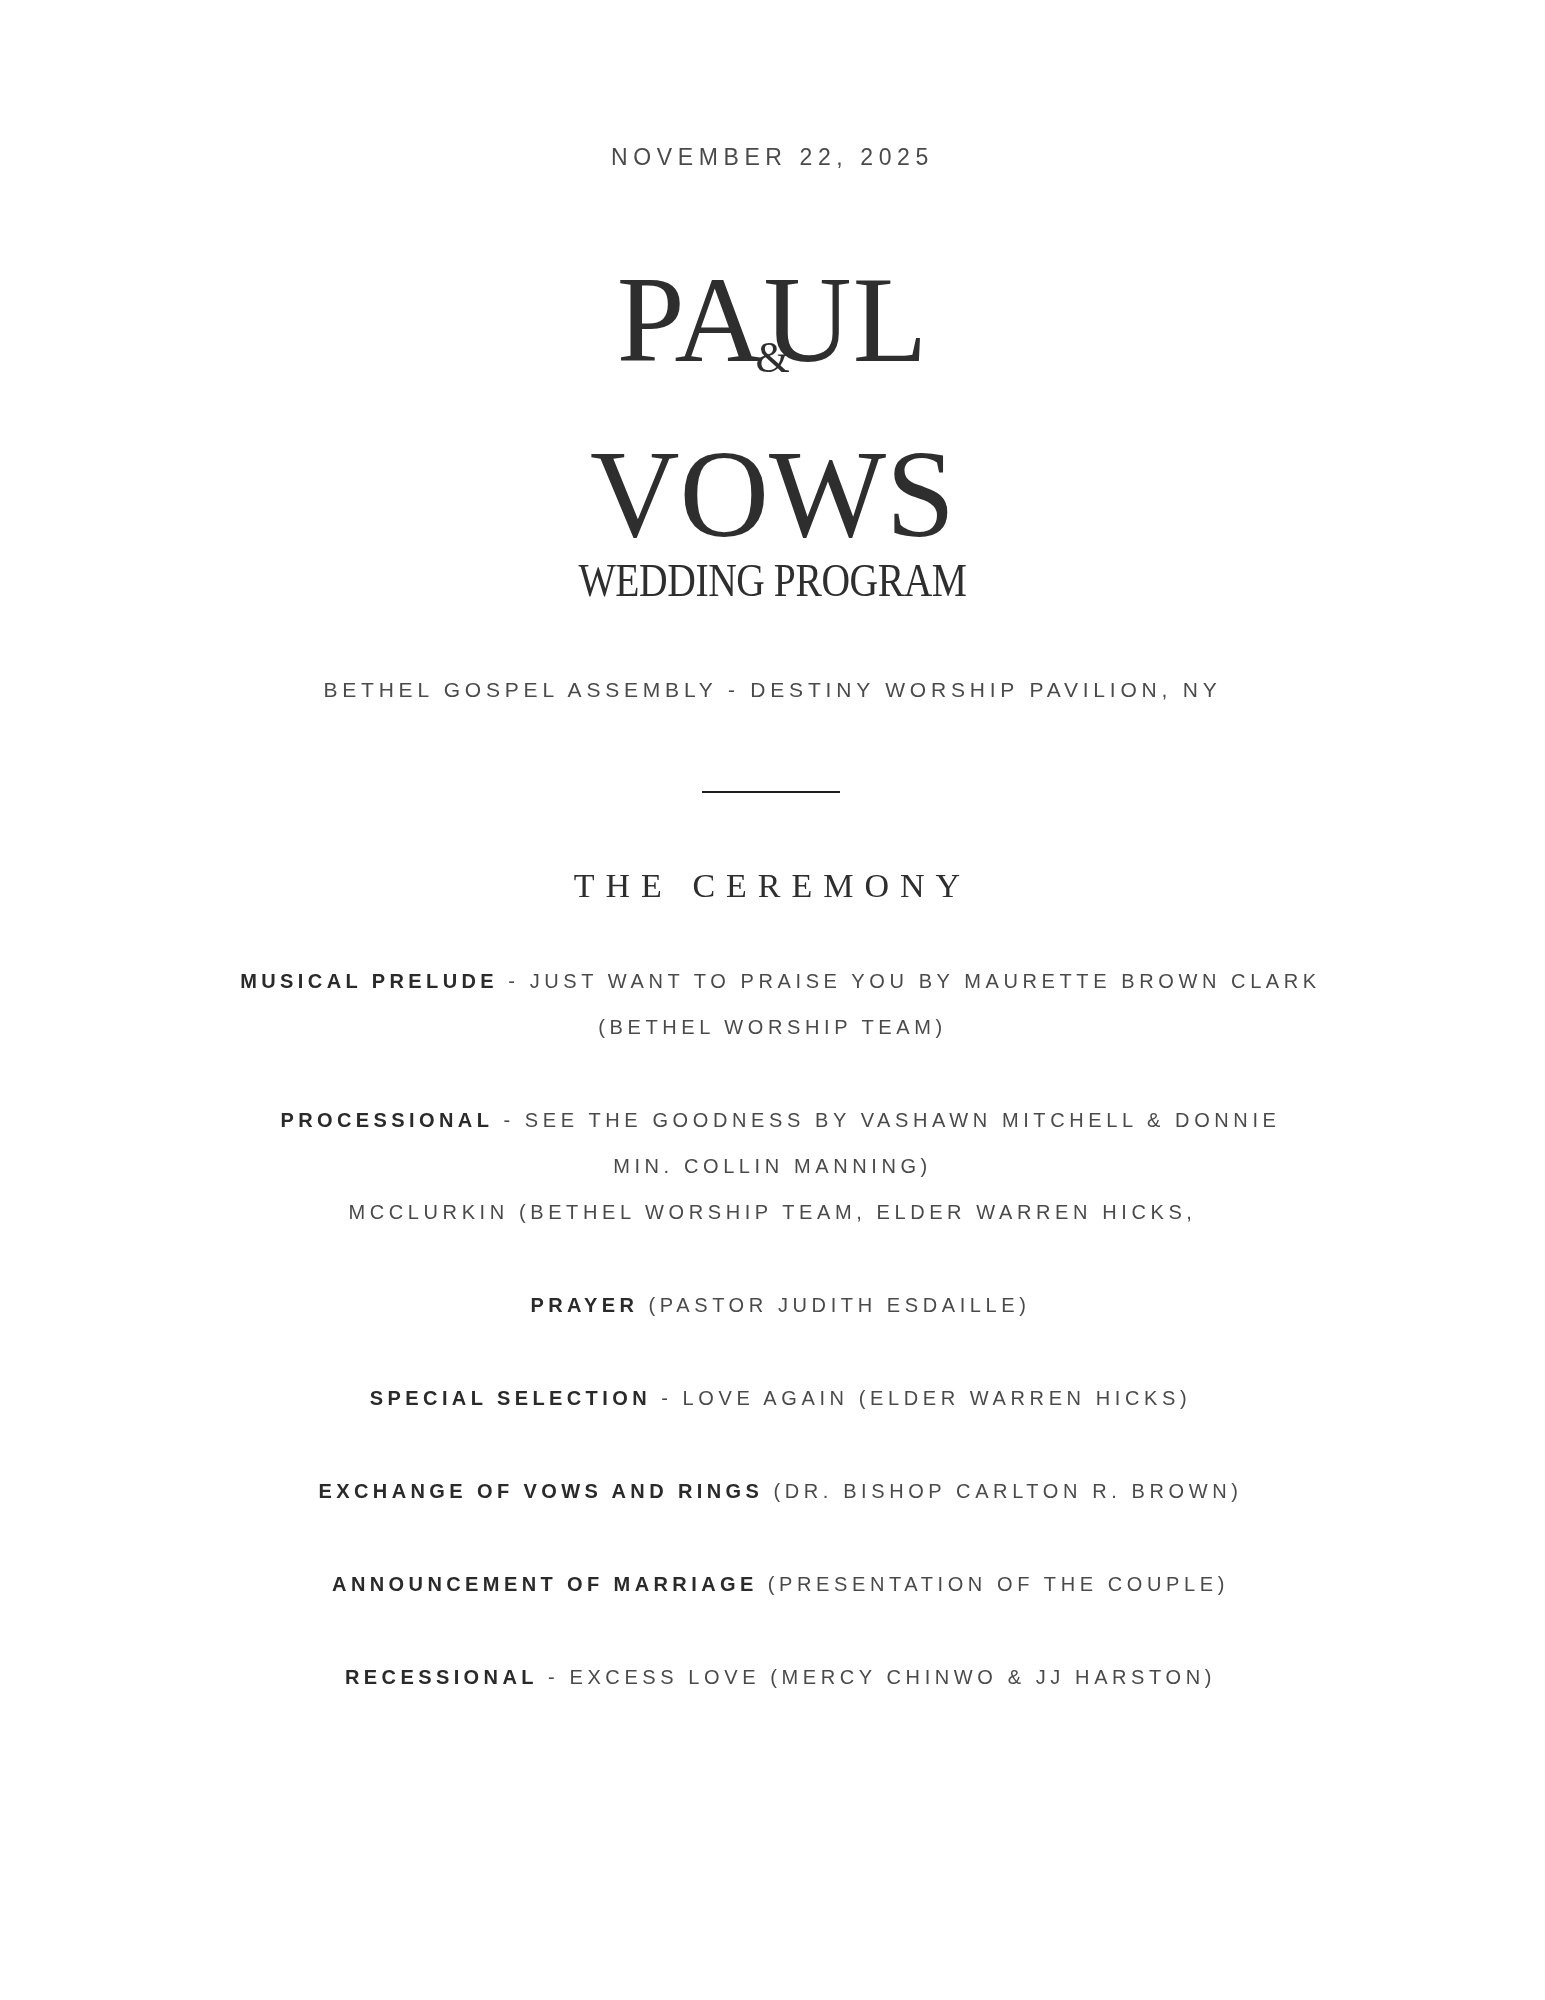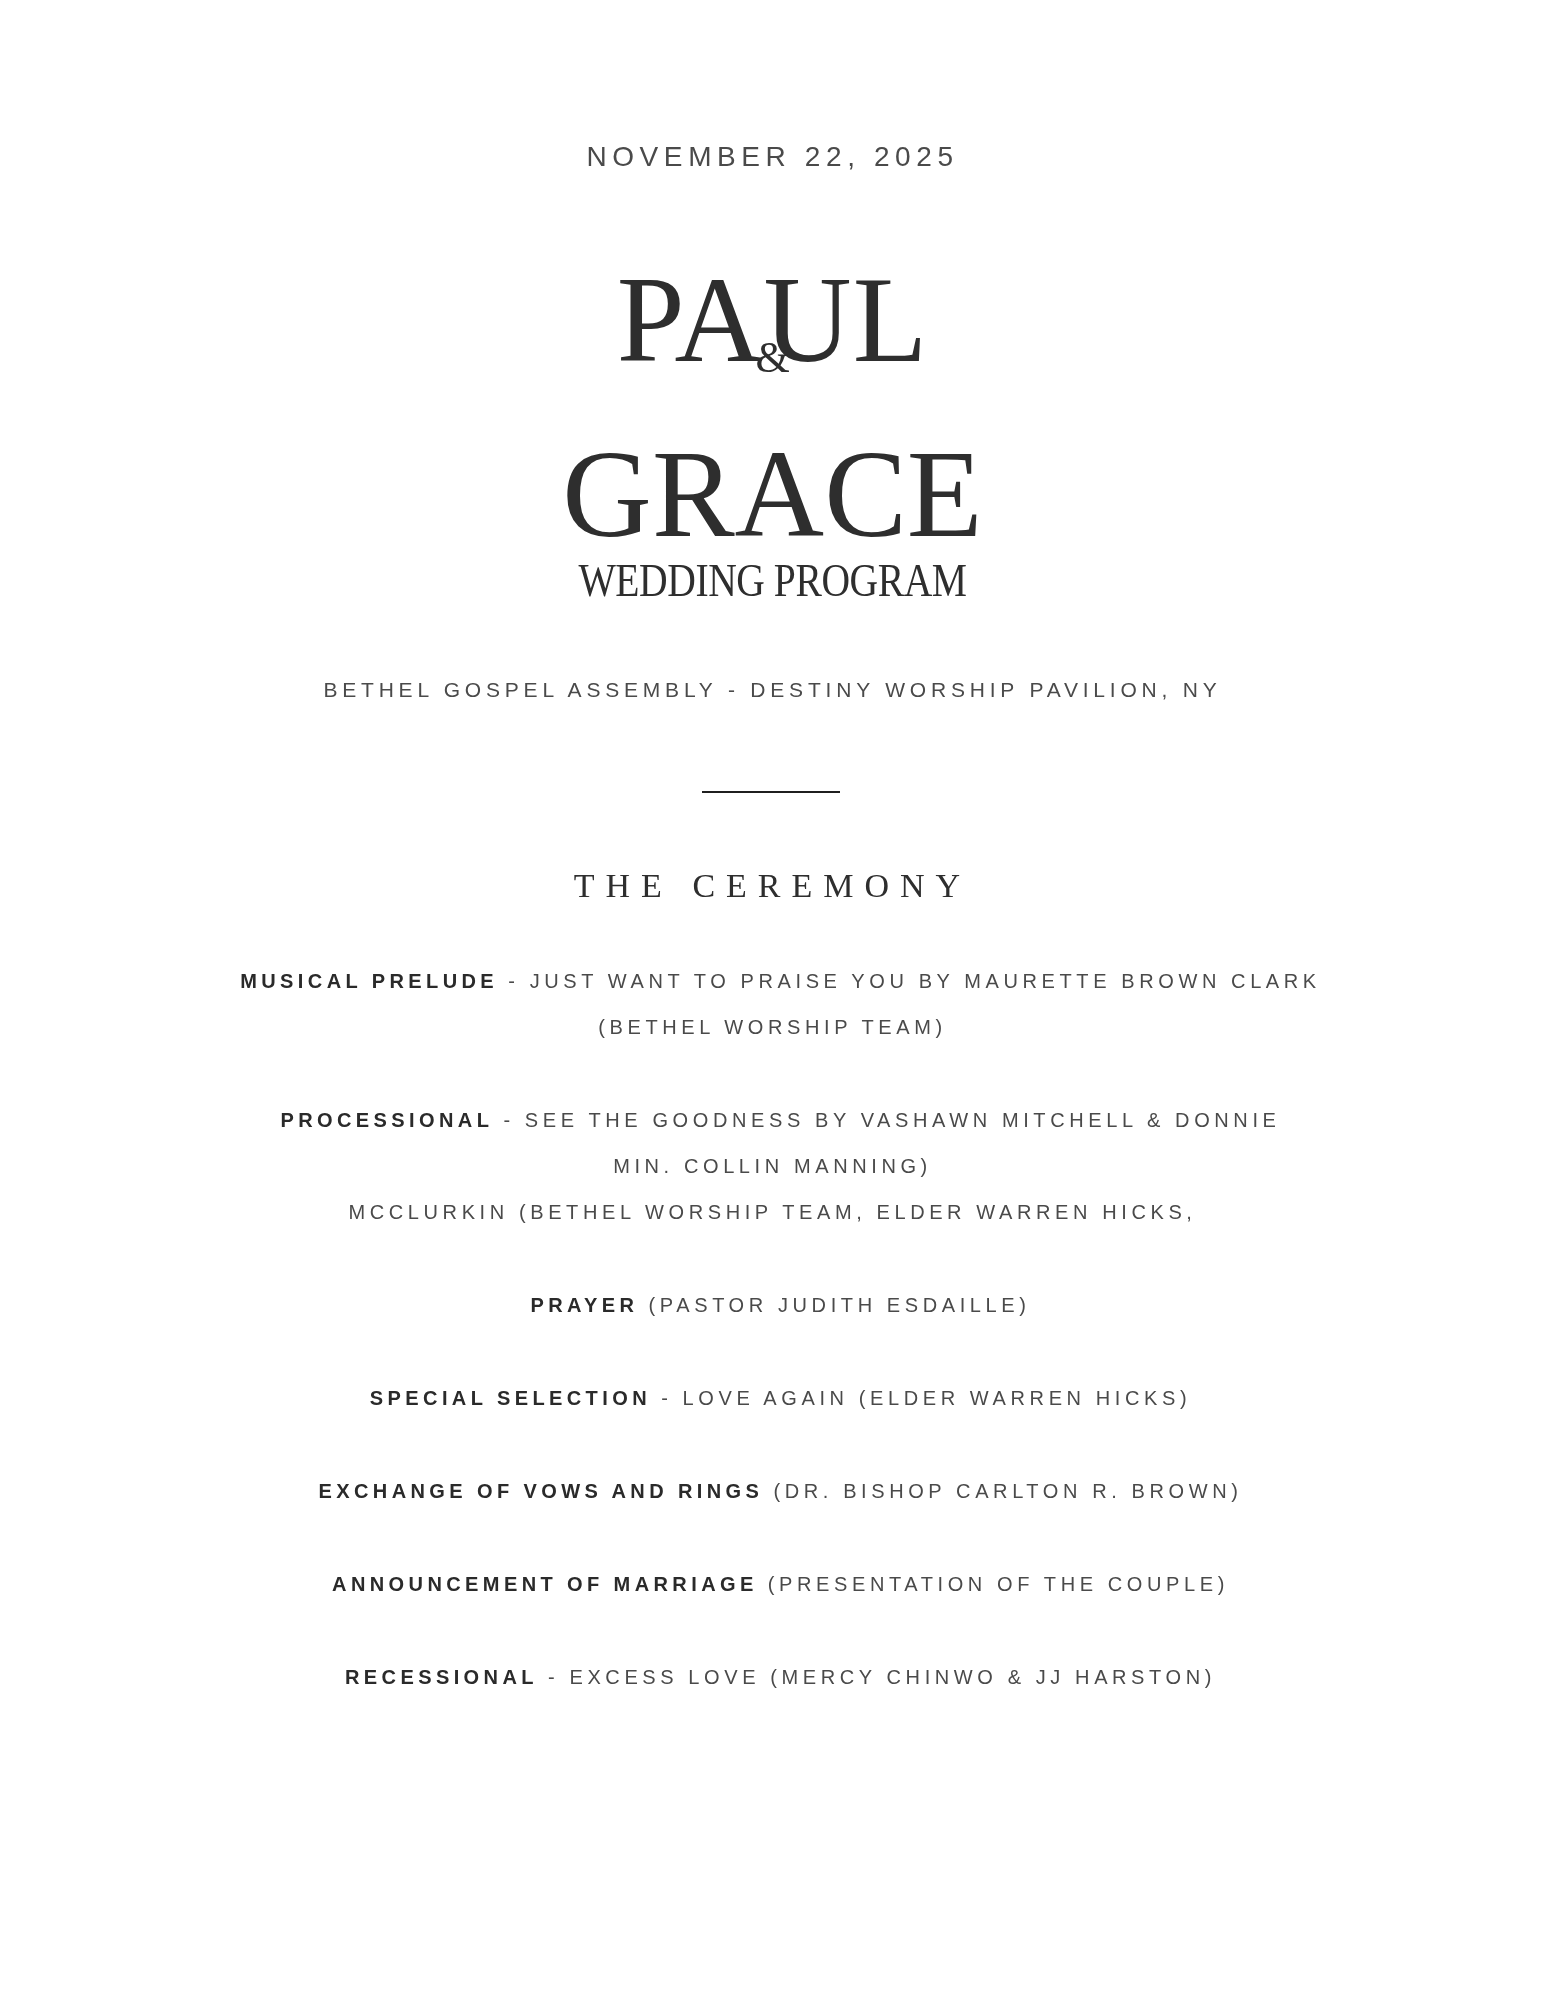--- a/index.html
+++ b/index.html
@@ -25,21 +25,21 @@
       font-family: "Liberation Sans", "DejaVu Sans", sans-serif;
       font-weight: normal;
       color: #4a4a4a;
     }
     .serif {
       font-family: "Liberation Serif", "DejaVu Serif", serif;
       color: #2e2e2e;
     }
     .date {
       top: 143px;
-      font-size: 28px;
+      font-size: 23px;
       line-height: 28px;
       letter-spacing: 5.6px;
     }
     .name {
       font-size: 122px;
       line-height: 122px;
       letter-spacing: 1px;
       margin-top: 44px;
     }
     .name.first { top: 215px; }
@@ -103,21 +103,21 @@
       white-space: nowrap;
     }
   </style>
 </head>
 <body>
 
 <div class="block sans-light date">NOVEMBER 22, 2025</div>
 
 <div class="block serif name first">PAUL</div>
 <div class="block serif ampersand">&amp;</div>
-<div class="block serif name second">GRACE</div>
+<div class="block serif name second">VOWS</div>
 
 <div class="block serif program-title">WEDDING PROGRAM</div>
 
 <div class="block sans-light venue">BETHEL GOSPEL ASSEMBLY - DESTINY WORSHIP PAVILION, NY</div>
 
 <div class="divider"></div>
 
 <div class="block serif section-title">THE CEREMONY</div>
 
 <div class="items">

